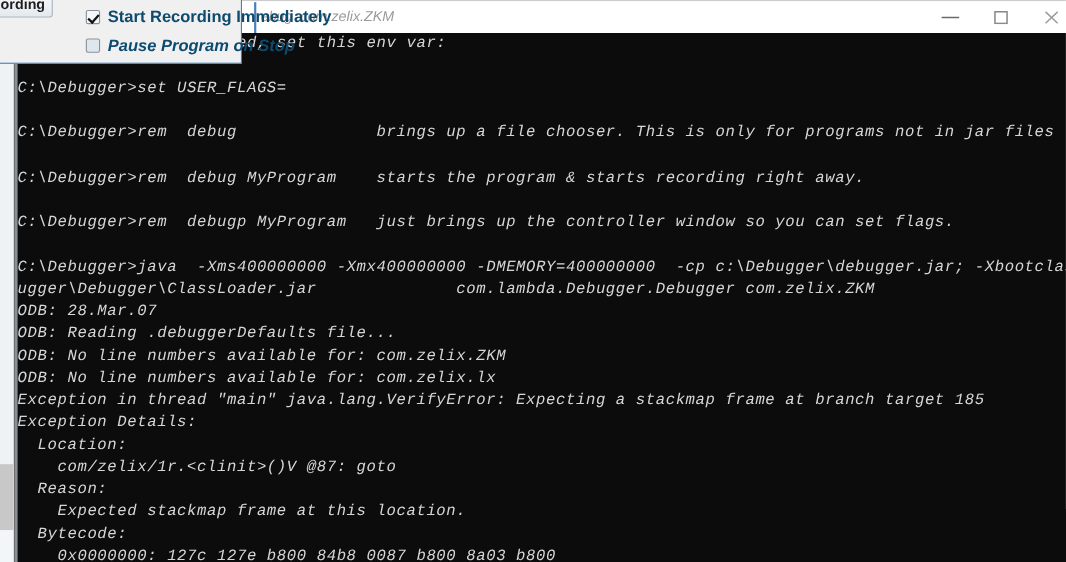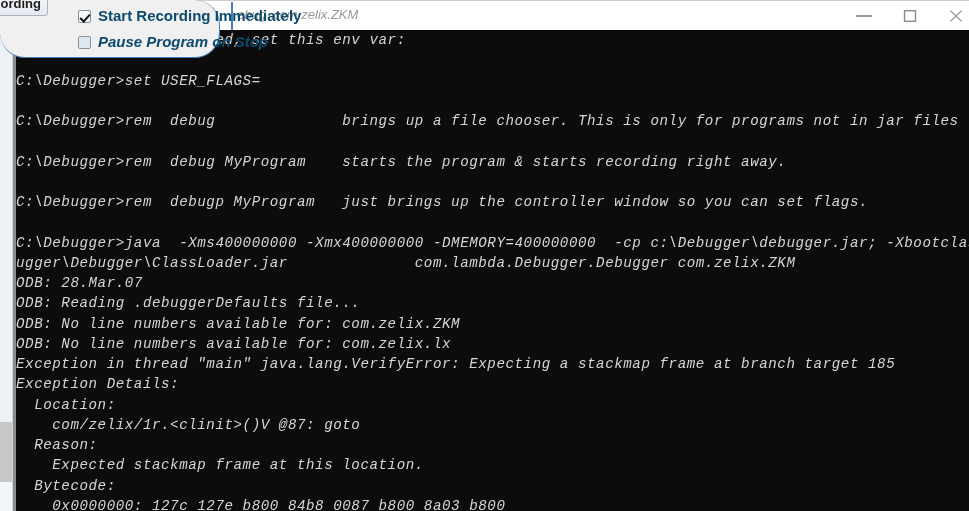--- a/index.html
+++ b/index.html
@@ -133,21 +133,20 @@
     position: absolute;
     left: 0;
     top: 0;
     width: 220px;
     height: 58px;
     background: #f0f0f0;
     border-right: 1px solid #3d7fbf;
     border-bottom: 1px solid #3d7fbf;
     box-sizing: border-box;
     z-index: 20;
-    border-radius: 25px;
   }
   .record-button {
     position: absolute;
     left: -52px;
     top: -8px;
     width: 100px;
     height: 24px;
     background: linear-gradient(#fcfcfc, #e3e9ef);
     border: 1px solid #a9b3bd;
     border-radius: 3px;

